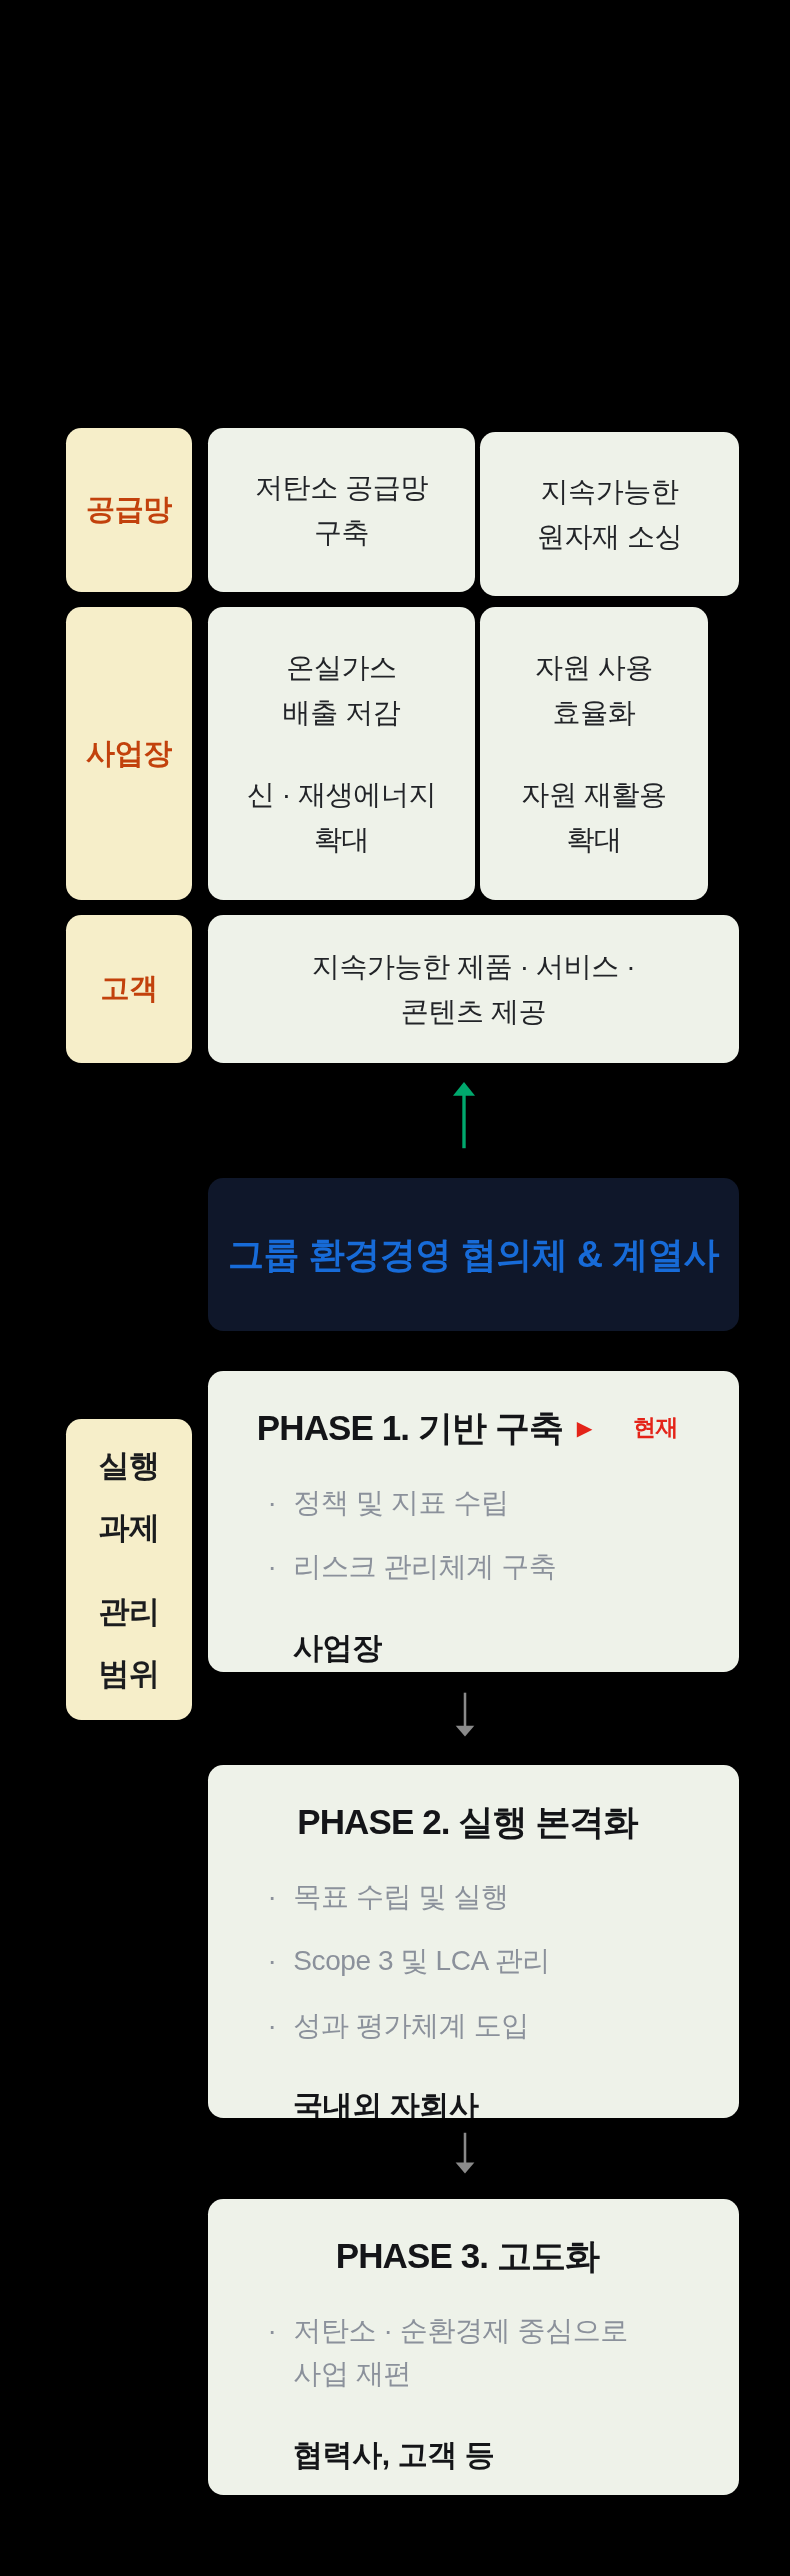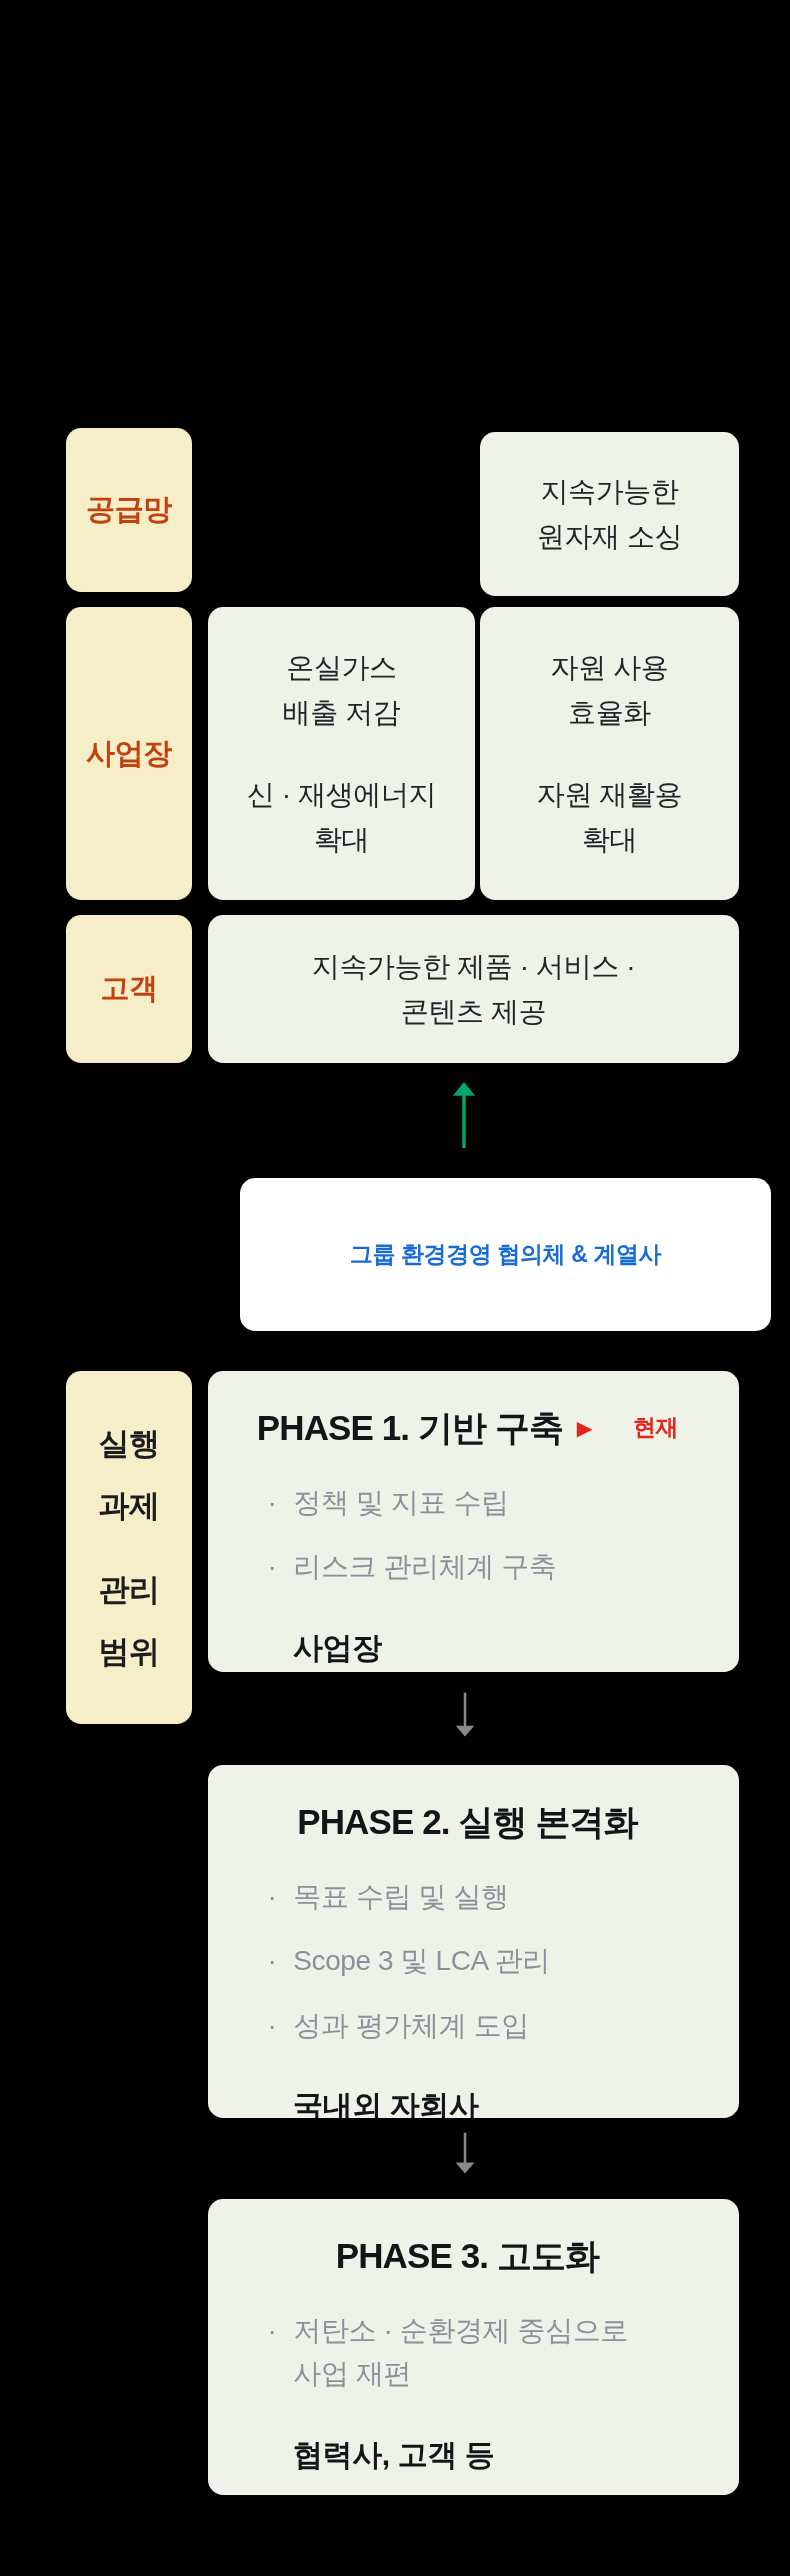--- a/index.html
+++ b/index.html
@@ -17,22 +17,22 @@
     background:#f6eec9;font-size:29px;font-weight:700;color:#c2410c;
     letter-spacing:-0.4px;
   }
   .card{
     background:#eef2e9;font-size:28px;font-weight:500;color:#222428;
     line-height:1.62;letter-spacing:-0.4px;
   }
   .card .group + .group{margin-top:36px;}
   .card .line{display:block;}
   .governance{
-    background:#ffffff;font-size:23px;font-weight:800;color:#176bd8;
-    line-height:1.55;letter-spacing:-0.4px;margin-left:32px;
+    background:#0f172a;font-size:36px;font-weight:800;color:#176bd8;
+    line-height:1.55;letter-spacing:-0.4px;
   }
   .scopebox{
     background:#f6eec9;font-size:31px;font-weight:700;line-height:2.0;
     letter-spacing:-0.4px;
   }
   .scopebox .group + .group{margin-top:22px;}
   .phase{
     background:#eef2e9;align-items:stretch;justify-content:flex-start;
     text-align:left;padding:36px 36px 0 24px;overflow:hidden;
   }
@@ -58,41 +58,47 @@
   .arrow{position:absolute;}
 </style>
 </head>
 <body>
 
 <div class="canvas">
 
   <div class="b label" style="left:66px;top:428px;width:126px;height:164px">
     <span>공급망</span>
   </div>
+  <div class="b card" style="left:208px;top:428px;width:267px;height:164px">
+    <div class="group">
+      <span class="line">저탄소 공급망</span>
+      <span class="line">구축</span>
+    </div>
+  </div>
   <div class="b card" style="left:480px;top:432px;width:259px;height:164px">
     <div class="group">
       <span class="line">지속가능한</span>
       <span class="line">원자재 소싱</span>
     </div>
   </div>
 
   <div class="b label" style="left:66px;top:607px;width:126px;height:293px">
     <span>사업장</span>
   </div>
   <div class="b card" style="left:208px;top:607px;width:267px;height:293px">
     <div class="group">
       <span class="line">온실가스</span>
       <span class="line">배출 저감</span>
     </div>
     <div class="group">
       <span class="line">신 · 재생에너지</span>
       <span class="line">확대</span>
     </div>
   </div>
-  <div class="b card" style="left:480px;top:607px;width:259px;height:293px">
+  <div class="b card" style="left:480px;top:607px;width:228px;height:293px">
     <div class="group">
       <span class="line">자원 사용</span>
       <span class="line">효율화</span>
     </div>
     <div class="group">
       <span class="line">자원 재활용</span>
       <span class="line">확대</span>
     </div>
   </div>
 
@@ -108,21 +114,21 @@
 
   <svg class="arrow" style="left:430px;top:1077px" width="68" height="78" viewBox="0 0 80 92">
     <line x1="40" y1="84" x2="40" y2="14" stroke="#00a86d" stroke-width="4"></line>
     <path d="M40 6 L27 22 L53 22 Z" fill="#00a86d"></path>
   </svg>
 
   <div class="b governance" style="left:208px;top:1178px;width:531px;height:153px">
     <span class="line">그룹 환경경영 협의체 &amp; 계열사</span>
   </div>
 
-  <div class="b scopebox" style="left:66px;top:1371px;width:126px;height:353px">
+  <div class="b scopebox" style="left:66px;top:1419px;width:126px;height:301px">
     <div class="group">
       <span class="line" style="display:block">실행</span>
       <span class="line" style="display:block">과제</span>
     </div>
     <div class="group">
       <span class="line" style="display:block">관리</span>
       <span class="line" style="display:block">범위</span>
     </div>
   </div>
 

